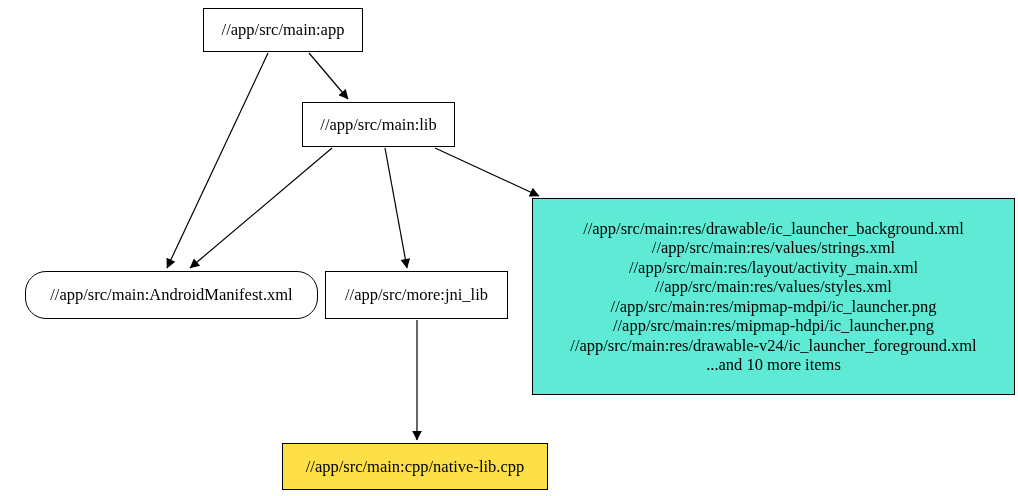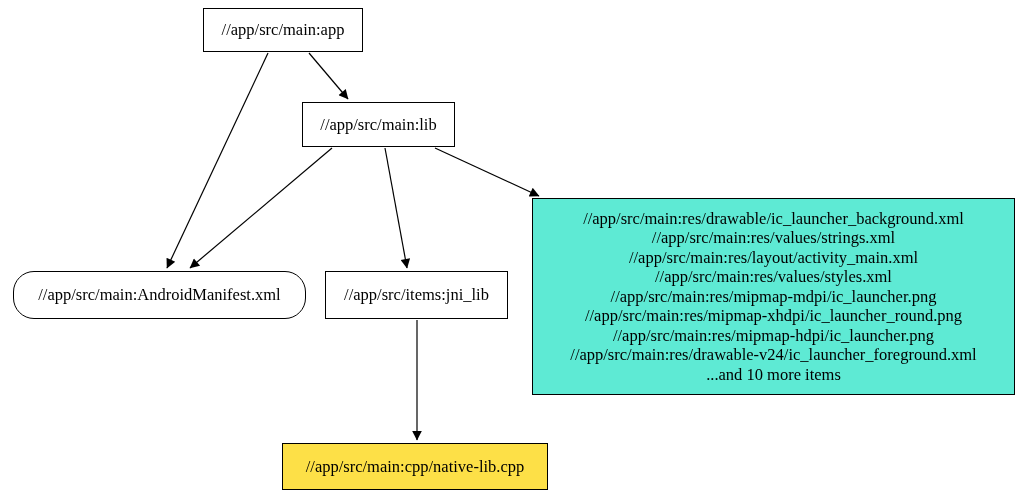--- a/index.html
+++ b/index.html
@@ -61,33 +61,32 @@
         <line x1="417" y1="320" x2="417" y2="440" stroke="#000000" stroke-width="1.2" marker-end="url(#arrowhead)"></line>
       </g>
   </svg>
   <div id="node-layer">
       <div class="graph-node" style="left: 203px; top: 8px; width: 160px; height: 44px; border-color: rgb(0, 0, 0); background: rgb(255, 255, 255); color: rgb(0, 0, 0);">
         <span class="node-line">//app/src/main:app</span>
       </div>
       <div class="graph-node" style="left: 302px; top: 102px; width: 153px; height: 45px; border-color: rgb(0, 0, 0); background: rgb(255, 255, 255); color: rgb(0, 0, 0);">
         <span class="node-line">//app/src/main:lib</span>
       </div>
-      <div class="graph-node" style="left: 13px; top: 271px; width: 293px; height: 48px; border-color: rgb(0, 0, 0); background: rgb(255, 255, 255); color: rgb(0, 0, 0); border-radius: 21px;">
+      <div class="graph-node" style="left: 25px; top: 271px; width: 293px; height: 48px; border-color: rgb(0, 0, 0); background: rgb(255, 255, 255); color: rgb(0, 0, 0); border-radius: 21px;">
         <span class="node-line">//app/src/main:AndroidManifest.xml</span>
       </div>
       <div class="graph-node" style="left: 325px; top: 271px; width: 183px; height: 48px; border-color: rgb(0, 0, 0); background: rgb(255, 255, 255); color: rgb(0, 0, 0);">
-        <span class="node-line">//app/src/items:jni_lib</span>
+        <span class="node-line">//app/src/more:jni_lib</span>
       </div>
       <div class="graph-node" style="left: 532px; top: 198px; width: 483px; height: 197px; border-color: rgb(0, 0, 0); background: #5eead4; color: rgb(0, 0, 0);">
         <span class="node-line">//app/src/main:res/drawable/ic_launcher_background.xml</span>
         <span class="node-line">//app/src/main:res/values/strings.xml</span>
         <span class="node-line">//app/src/main:res/layout/activity_main.xml</span>
         <span class="node-line">//app/src/main:res/values/styles.xml</span>
         <span class="node-line">//app/src/main:res/mipmap-mdpi/ic_launcher.png</span>
-        <span class="node-line">//app/src/main:res/mipmap-xhdpi/ic_launcher_round.png</span>
         <span class="node-line">//app/src/main:res/mipmap-hdpi/ic_launcher.png</span>
         <span class="node-line">//app/src/main:res/drawable-v24/ic_launcher_foreground.xml</span>
         <span class="node-line">...and 10 more items</span>
       </div>
       <div class="graph-node" style="left: 282px; top: 443px; width: 266px; height: 47px; border-color: rgb(0, 0, 0); background: #fde047; color: rgb(0, 0, 0);">
         <span class="node-line">//app/src/main:cpp/native-lib.cpp</span>
       </div>
     </div>
 </div>
 

